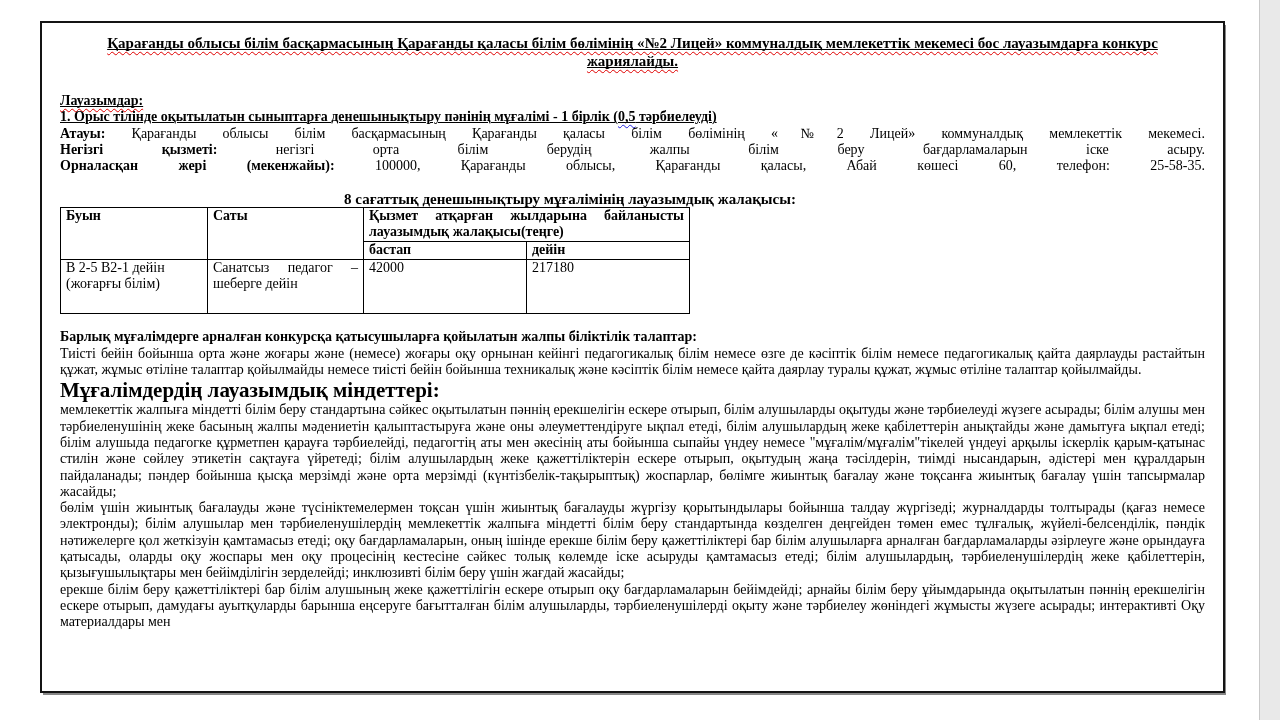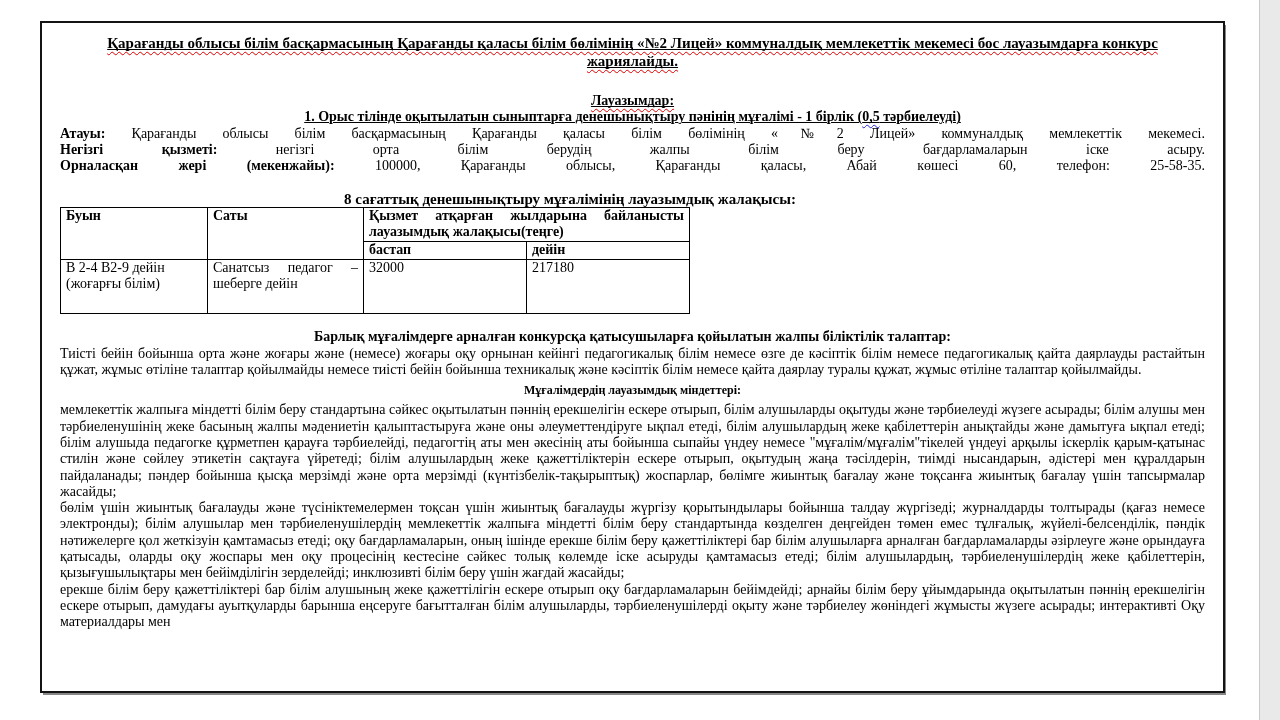--- a/index.html
+++ b/index.html
@@ -20,21 +20,21 @@
   }
   .page {
     position: absolute; left: 40px; top: 21px;
     width: 1185px; height: 672px;
     background: #fff;
     border: 2px solid #141414;
     box-shadow: 2px 3px 0 -1px rgba(70,70,70,0.65);
     padding: 10px 18px 0 18px;
     overflow: hidden;
   }
-  p { margin: 0; font-size: 14px; line-height: 16.3px; text-align: center; }
+  p { margin: 0; font-size: 14px; line-height: 16.3px; }
   b, .bold { font-weight: bold; }
   .u-solid { text-decoration: underline; text-decoration-thickness: 1px; }
   .u-wavy-red {
     text-decoration-line: underline;
     text-decoration-style: wavy;
     text-decoration-color: #e00000;
     text-decoration-thickness: 1px;
     text-underline-offset: 3px;
     text-decoration-skip-ink: none;
   }
@@ -73,21 +73,21 @@
   }
   td.c1 { width: 147px; }
   td.c2 { width: 156px; }
   td.c3 { width: 153px; }
   td.c4 { width: 174px; }
   tr.hdr td { font-weight: bold; }
   tr.sub td { font-weight: bold; height: 17px; }
   tr.data td { height: 54px; }
   .hdr-span { text-align: justify; }
   .req-heading { font-weight: bold; margin-top: 15px; }
-  .duties-heading { font-weight: bold; font-size: 12px; line-height: 19px; margin: 3px 0 2px 0; }
+  .duties-heading { font-weight: bold; font-size: 21px; line-height: 19px; margin: 3px 0 2px 0; }
   .cell-just { text-align: justify; }
 </style>
 </head>
 <body>
 
 <div class="page">
 
   <div class="doc-title">
     <span class="u-solid"><span class="u-wavy-red">Қарағанды облысы білім басқармасының Қарағанды қаласы білім бөлімінің «№2 Лицей» коммуналдық мемлекеттік мекемесі бос лауазымдарға конкурс жариялайды.</span></span>
   </div>
@@ -122,23 +122,23 @@
         <tr class="hdr">
       <td class="c1" rowspan="2">Буын</td>
       <td class="c2" rowspan="2">Саты</td>
       <td class="hdr-span" colspan="2">Қызмет атқарған жылдарына байланысты лауазымдық жалақысы(теңге)</td>
     </tr>
     <tr class="sub">
       <td class="c3">бастап</td>
       <td class="c4">дейін</td>
     </tr>
     <tr class="data">
-      <td class="c1">В 2-4 В2-9 дейін (жоғарғы білім)</td>
+      <td class="c1">В 2-5 В2-1 дейін (жоғарғы білім)</td>
       <td class="c2 cell-just">Санатсыз педагог – шеберге дейін</td>
-      <td class="c3">32000</td>
+      <td class="c3">42000</td>
       <td class="c4">217180</td>
     </tr>
   </tbody>
     </table>
 
   <p class="req-heading">Барлық мұғалімдерге арналған конкурсқа қатысушыларға қойылатын жалпы біліктілік талаптар:</p>
   <p class="just">Тиісті бейін бойынша орта және жоғары және (немесе) жоғары оқу орнынан кейінгі педагогикалық білім немесе өзге де кәсіптік білім немесе педагогикалық қайта даярлауды растайтын құжат, жұмыс өтіліне талаптар қойылмайды немесе тиісті бейін бойынша техникалық және кәсіптік білім немесе қайта даярлау туралы құжат, жұмыс өтіліне талаптар қойылмайды.</p>
 
   <p class="duties-heading">Мұғалімдердің лауазымдық міндеттері:</p>
   <p class="just">мемлекеттік жалпыға міндетті білім беру стандартына сәйкес оқытылатын пәннің ерекшелігін ескере отырып, білім алушыларды оқытуды және тәрбиелеуді жүзеге асырады; білім алушы мен тәрбиеленушінің жеке басының жалпы мәдениетін қалыптастыруға және оны әлеуметтендіруге ықпал етеді, білім алушылардың жеке қабілеттерін анықтайды және дамытуға ықпал етеді; білім алушыда педагогке құрметпен қарауға тәрбиелейді, педагогтің аты мен әкесінің аты бойынша сыпайы үндеу немесе "мұғалім/мұғалім"тікелей үндеуі арқылы іскерлік қарым-қатынас стилін және сөйлеу этикетін сақтауға үйретеді; білім алушылардың жеке қажеттіліктерін ескере отырып, оқытудың жаңа тәсілдерін, тиімді нысандарын, әдістері мен құралдарын пайдаланады; пәндер бойынша қысқа мерзімді және орта мерзімді (күнтізбелік-тақырыптық) жоспарлар, бөлімге жиынтық бағалау және тоқсанға жиынтық бағалау үшін тапсырмалар жасайды;</p>

